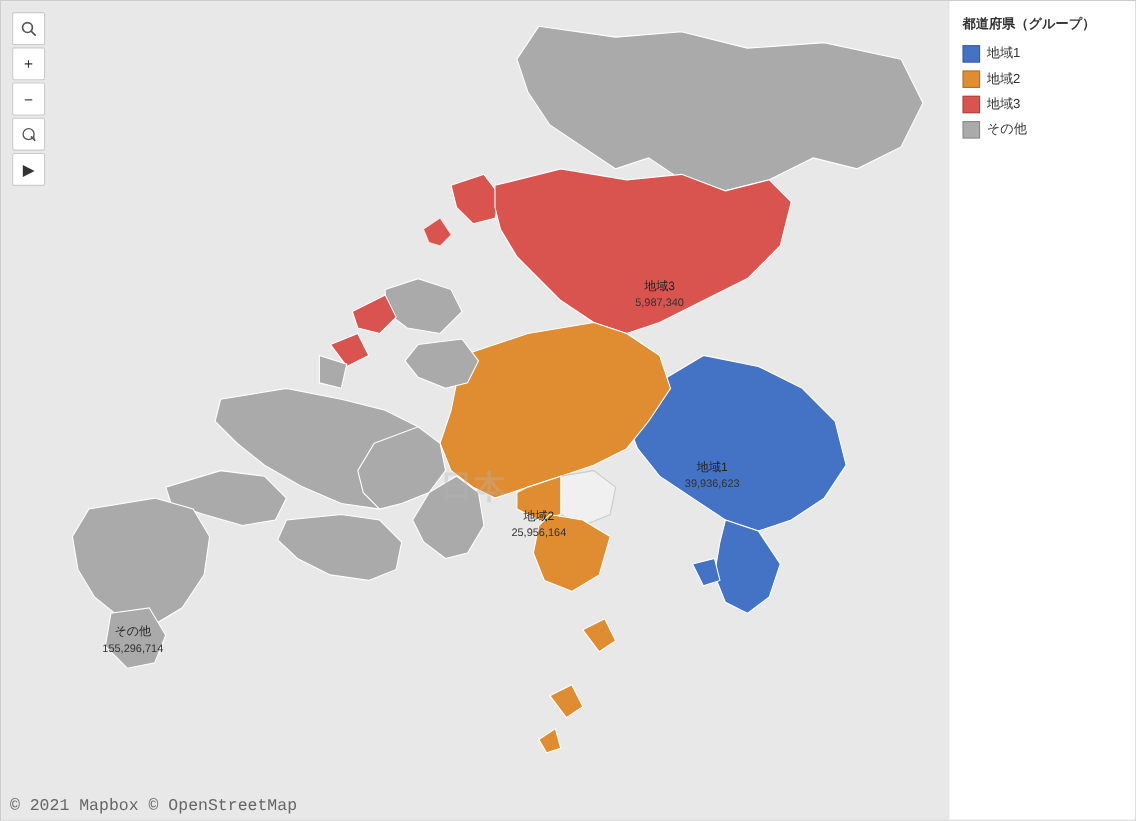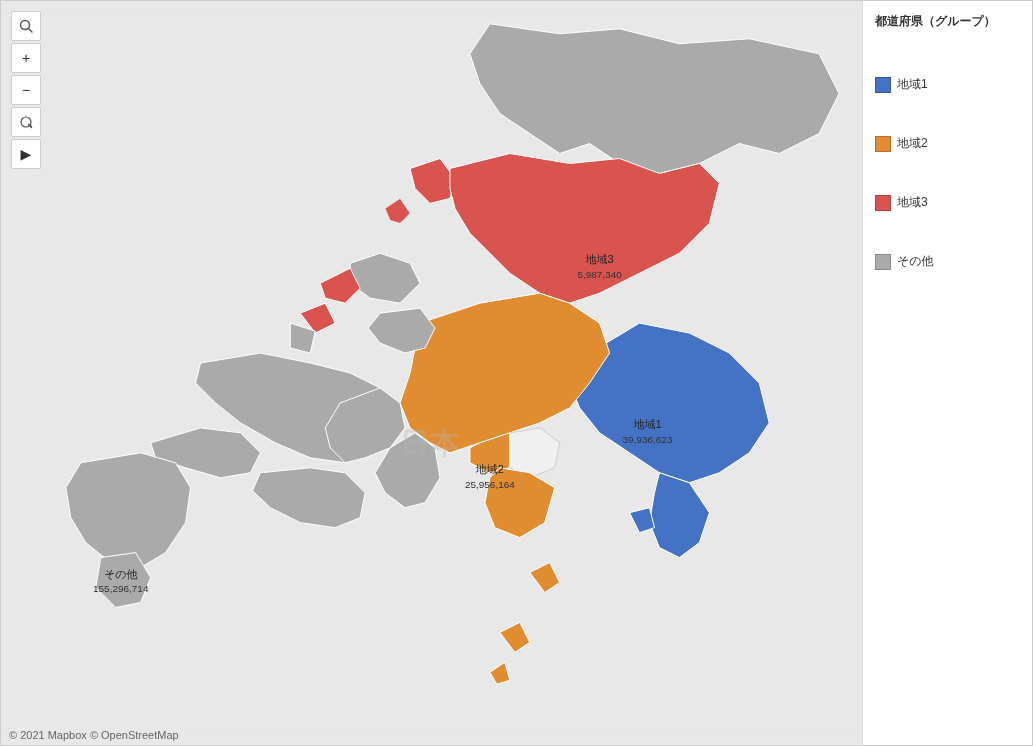--- a/index.html
+++ b/index.html
@@ -53,21 +53,20 @@
       color: #333;
       border-radius: 2px;
     }
     .sidebar {
       width: 170px;
       background: #fff;
       border-left: 1px solid #ddd;
       padding: 12px;
       display: flex;
       flex-direction: column;
-      gap: 36px;
     }
     .legend-title {
       font-size: 12px;
       font-weight: bold;
       color: #333;
       margin-bottom: 10px;
     }
     .legend-item {
       display: flex;
       align-items: center;
@@ -81,22 +80,23 @@
       flex-shrink: 0;
     }
     .legend-label {
       font-size: 12px;
       color: #333;
     }
     .attribution {
       position: absolute;
       bottom: 4px;
       left: 8px;
-      font-size: 11px;
+      font-size: 15px;
       color: #666;
+      font-family: Liberation Mono, monospace;
     }
     .map-label {
       font-size: 11px;
       fill: #222;
       font-weight: 500;
       pointer-events: none;
     }
     .map-value {
       font-size: 10px;
       fill: #333;

